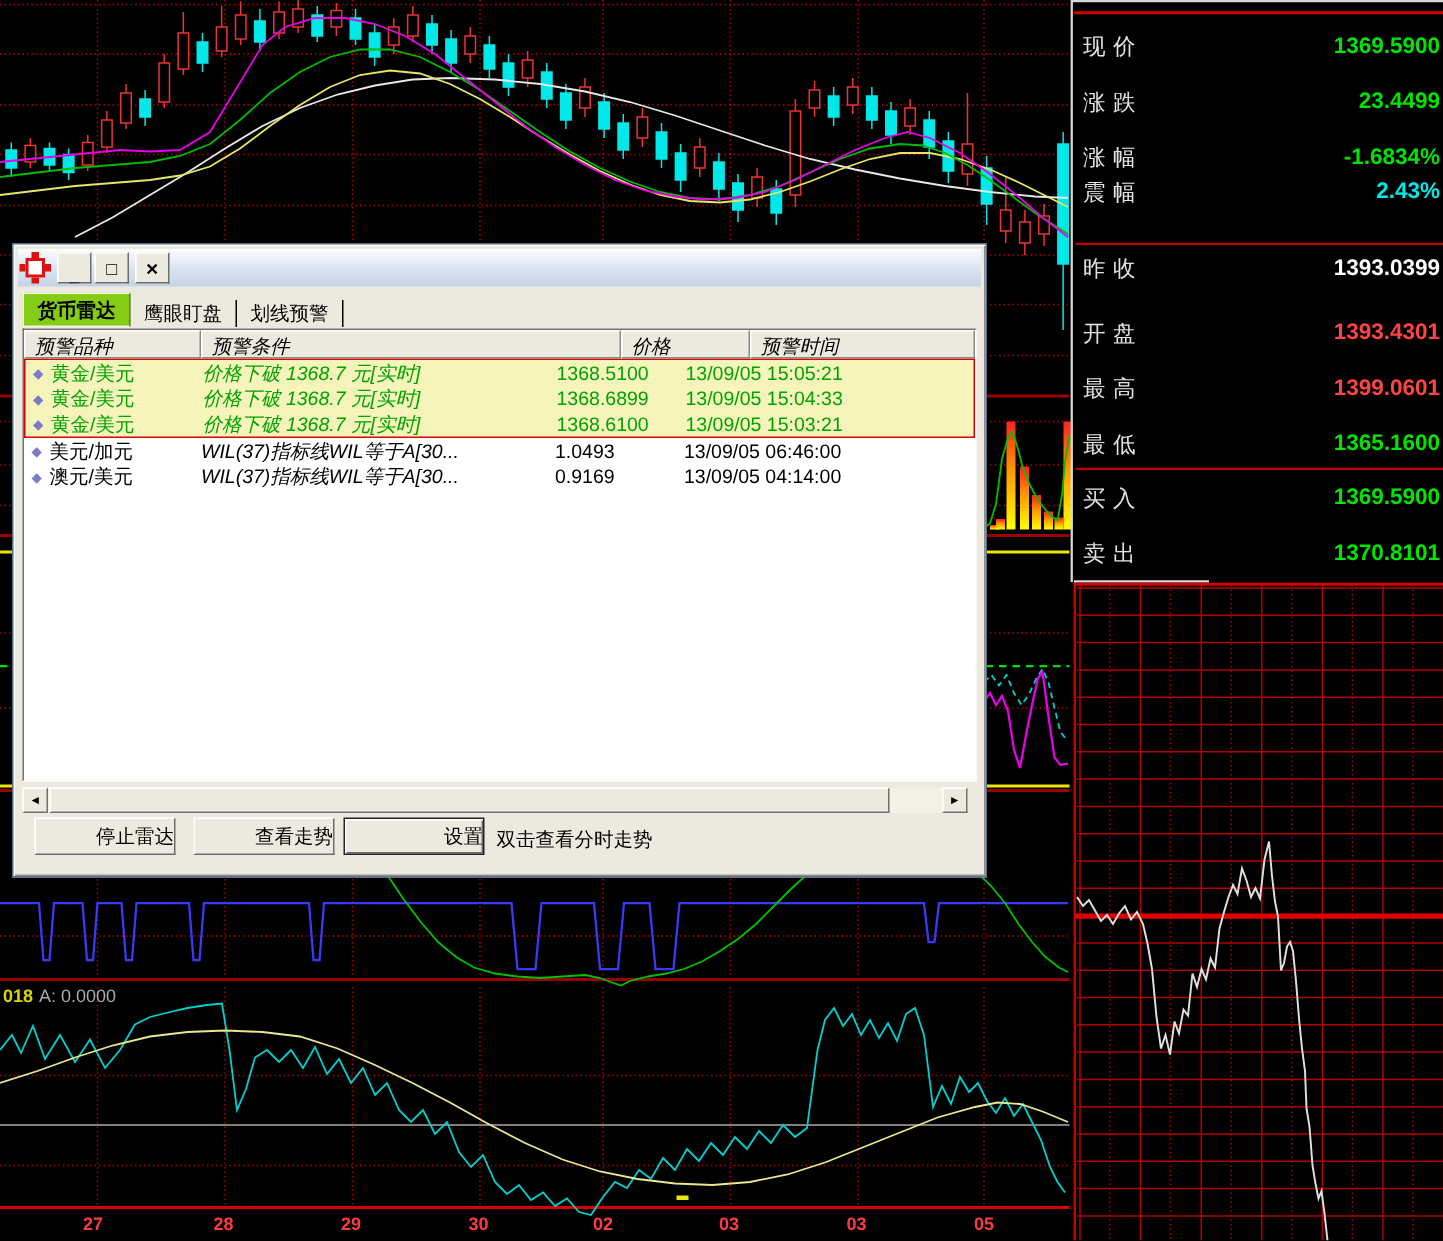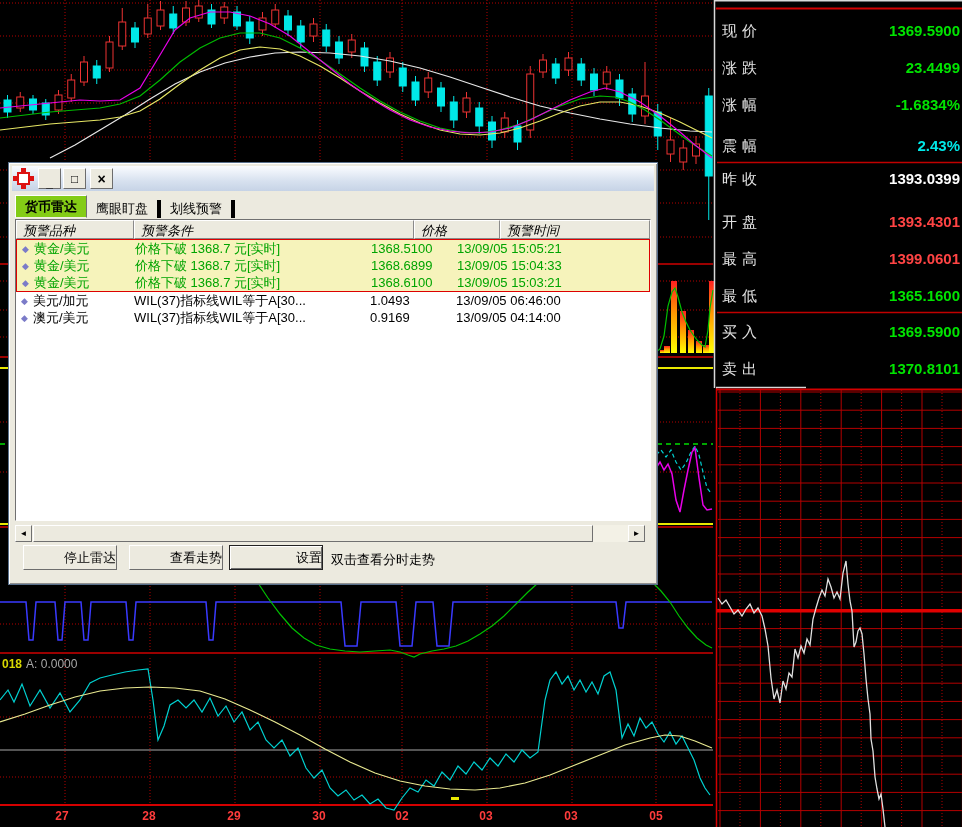--- a/index.html
+++ b/index.html
@@ -25,34 +25,34 @@
   .dlg-icon{width:9px;height:9px;background:#fff;border:2px solid #dd1111;margin:0 6px 0 5px;
     box-shadow:0 -8px 0 -4px #dd1111,0 8px 0 -4px #dd1111,-8px 0 0 -4px #dd1111,8px 0 0 -4px #dd1111;}
   .dlg-title .txt{font-size:13px;color:#101010;flex:1;}
   .winbtn{width:21px;height:19px;background:#eceadf;border:1px solid;border-color:#fff #6d6d6d #6d6d6d #fff;
     margin-left:2px;display:flex;align-items:center;justify-content:center;font-size:12px;
     font-weight:bold;color:#000;line-height:1;}
   .winbtn.min span{transform:translateY(4px);}
   .winbtn.close{margin-left:4px;font-size:14px;}
   .tabs{position:absolute;left:6px;top:32px;right:6px;height:22px;}
   .tab{display:inline-block;height:18px;line-height:18px;padding:0 9px;font-size:13px;color:#000;
-    vertical-align:bottom;border-right:4px solid #000000;margin-top:3px;}
+    vertical-align:bottom;border-right:1px solid #000000;margin-top:3px;}
   .tab.active{height:21px;line-height:21px;margin-top:0;background:#84cc16;
     border:1px solid;border-color:#fff #707070 #f2f0e5 #fff;font-weight:bold;}
   .tbox{position:absolute;left:6px;top:56px;width:636px;height:302px;background:#fff;
     border:1px solid;border-color:#707070 #fff #fff #707070;box-sizing:border-box;overflow:hidden;}
   .thead{display:flex;height:19px;background:#eceadf;font-style:italic;}
   .th{box-sizing:border-box;border:1px solid;border-color:#fff #8a8a8a #8a8a8a #fff;
     font-size:13px;padding:1px 0 0 6px;color:#000;overflow:hidden;white-space:nowrap;}
   .trow{display:flex;height:17px;font-size:13px;align-items:center;color:#000;white-space:nowrap;}
   .hlblock{border:1px solid #dd0000;background:#f6f3bb;}
   .hlblock .trow{color:#00a400;}
   .diamond{width:17px;text-align:center;color:#7b7bc8;font-size:9px;flex:none;}
   .c1{width:101px;flex:none;overflow:hidden;}
-  .c2{width:236px;flex:none;overflow:hidden;}
+  .c2{width:236px;flex:none;overflow:hidden;font-style:italic;}
   .c3{width:86px;flex:none;overflow:hidden;}
   .c4{flex:1;overflow:hidden;}
   .hscroll{position:absolute;left:6px;top:362px;width:630px;height:17px;background:#f3f1e6;display:flex;}
   .sbtn{width:17px;height:17px;box-sizing:border-box;background:#eceadf;border:1px solid;
     border-color:#fff #707070 #707070 #fff;font-size:8px;color:#000;display:flex;
     align-items:center;justify-content:center;flex:none;}
   .strack{flex:1;position:relative;}
   .sthumb{position:absolute;left:1px;top:0;width:560px;height:17px;background:#eceadf;
     border:1px solid;border-color:#fff #707070 #707070 #fff;box-sizing:border-box;}
   .dbtn{position:absolute;top:382px;width:94px;height:25px;background:#eceadf;border:1px solid;
@@ -347,21 +347,21 @@
         <span class="qv" style="color:#00e400">1369.5900</span>
       </div>
       <div class="qrow" style="top:59px">
         <span class="ql">涨跌</span>
         <span class="qv" style="color:#00e400">23.4499</span>
       </div>
       <div class="qrow" style="top:96px">
         <span class="ql">涨幅</span>
         <span class="qv" style="color:#00e400">-1.6834%</span>
       </div>
-      <div class="qrow" style="top:137px">
+      <div class="qrow" style="top:119px">
         <span class="ql">震幅</span>
         <span class="qv" style="color:#00e8e8">2.43%</span>
       </div>
       <div class="qrow" style="top:170px">
         <span class="ql">昨收</span>
         <span class="qv" style="color:#ffffff">1393.0399</span>
       </div>
       <div class="qrow" style="top:213px">
         <span class="ql">开盘</span>
         <span class="qv" style="color:#ff4444">1393.4301</span>

